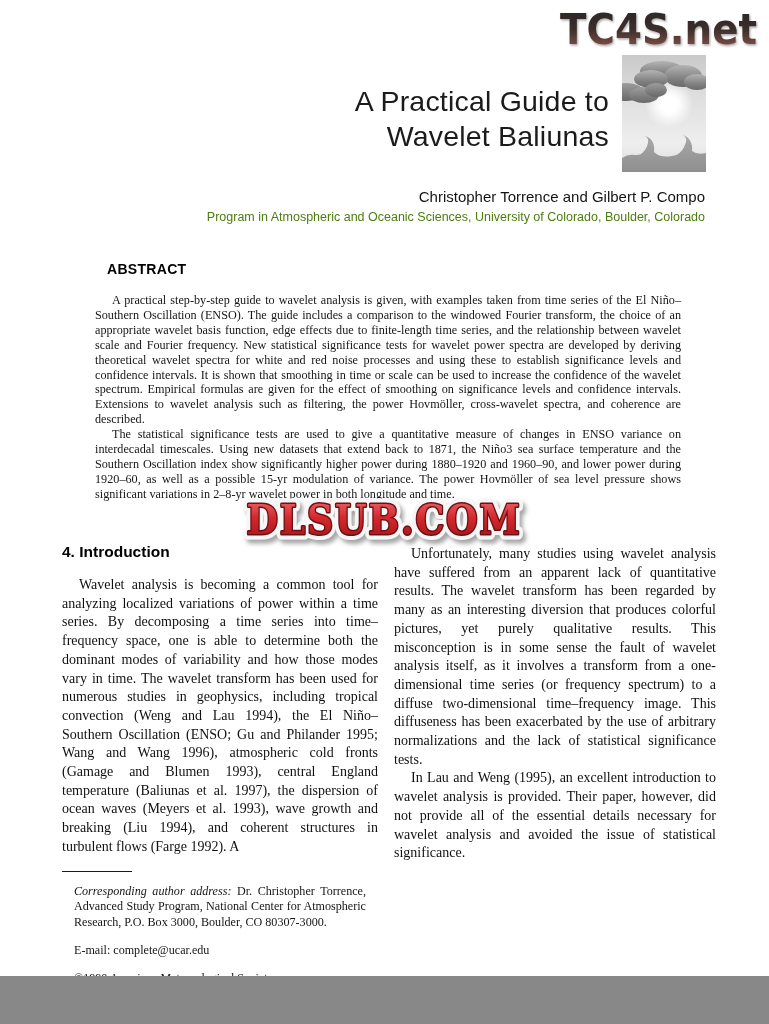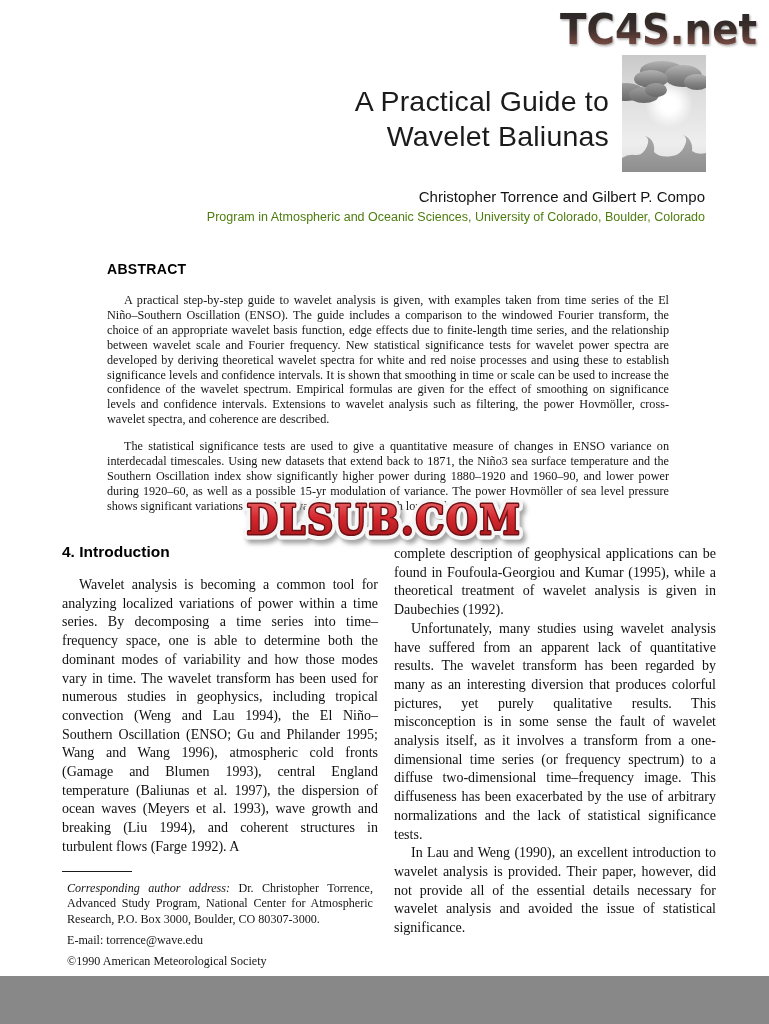--- a/index.html
+++ b/index.html
@@ -30,40 +30,40 @@
   }
   .artwork { position:absolute; top:55px; left:622px; width:84px; height:117px; }
 
   
   .abstract { position:absolute; top:261px; left:95px; width:586px; }
   .abstract-heading {
     font-family:"Liberation Sans", sans-serif; font-weight:700; font-size:14px;
     color:#000; margin:0 0 16px 12px; letter-spacing:0.3px;
   }
   .abstract p {
-    margin:12px; font-size:12.2px; line-height:14.9px; text-align:justify;
+    margin:0; font-size:12.2px; line-height:14.9px; text-align:justify;
     text-indent:17px; hyphens:auto; -webkit-hyphens:auto; color:#151515;
   }
 
   
   .col-left  { position:absolute; top:543px; left:62px;  width:316px; }
   .col-right { position:absolute; top:545px; left:394px; width:322px; }
   .section-heading {
     font-family:"Liberation Sans", sans-serif; font-weight:700; font-size:15.5px;
     color:#000; margin:0 0 15px 0;
   }
   .bodytext {
     margin:0; font-size:14px; line-height:18.7px; text-align:justify;
     hyphens:auto; -webkit-hyphens:auto; color:#101010;
   }
   .bodytext.indent { text-indent:17px; }
 
   .fn-rule { width:70px; border:0; border-top:1.6px solid #1a1a1a; margin:14px 0 9px 0; }
   .footnote p {
-    margin:5px; font-size:12.1px; line-height:15.8px; text-align:justify;
+    margin:12px; font-size:12.1px; line-height:15.8px; text-align:justify;
     hyphens:auto; -webkit-hyphens:auto; color:#151515;
   }
   .footnote i { font-style:italic; }
 
   
   .footer-journal {
     position:absolute; top:981px; left:62px;
     font-family:"Liberation Sans", sans-serif; font-style:italic; font-size:13.5px;
     color:#262626; letter-spacing:0.2px;margin-left:12px;
   }
@@ -162,29 +162,28 @@
     <text x="384" y="47" text-anchor="middle" textLength="275" lengthAdjust="spacingAndGlyphs" font-family="DejaVu Serif, serif" font-weight="bold" font-size="41" letter-spacing="2" fill="#f6f6f6" stroke="#f6f6f6" stroke-width="11" stroke-linejoin="round" paint-order="stroke" filter="url(#dlsh)">DLSUB.COM</text>
     <text x="384" y="47" text-anchor="middle" textLength="275" lengthAdjust="spacingAndGlyphs" font-family="DejaVu Serif, serif" font-weight="bold" font-size="41" letter-spacing="2" fill="url(#dlg)" stroke="#6d1013" stroke-width="3" stroke-linejoin="round" paint-order="stroke">DLSUB.COM</text>
   </svg>
 
   <div class="col-left">
     <h2 class="section-heading">4. Introduction</h2>
     <p class="bodytext indent">Wavelet analysis is becoming a common tool for analyzing localized variations of power within a time series. By decomposing a time series into time–frequency space, one is able to determine both the dominant modes of variability and how those modes vary in time. The wavelet transform has been used for numerous studies in geophysics, including tropical convection (Weng and Lau 1994), the El Niño–Southern Oscillation (ENSO; Gu and Philander 1995; Wang and Wang 1996), atmospheric cold fronts (Gamage and Blumen 1993), central England temperature (Baliunas et al. 1997), the dispersion of ocean waves (Meyers et al. 1993), wave growth and breaking (Liu 1994), and coherent structures in turbulent flows (Farge 1992). A</p>
     <hr class="fn-rule">
     <div class="footnote">
       <p><i>Corresponding author address:</i> <span>Dr. Christopher Torrence, Advanced Study Program, National Center for Atmospheric Research, P.O. Box 3000, Boulder, CO 80307-3000.</span></p>
-      <p>E-mail: torrence@wave.edu</p>
+      <p>E-mail: complete@ucar.edu</p>
       <p>©1990 American Meteorological Society</p>
     </div>
   </div>
 
   <div class="col-right">
-    <p class="bodytext">complete description of geophysical applications can be found in Foufoula-Georgiou and Kumar (1995), while a theoretical treatment of wavelet analysis is given in Daubechies (1992).</p>
     <p class="bodytext indent">Unfortunately, many studies using wavelet analysis have suffered from an apparent lack of quantitative results. The wavelet transform has been regarded by many as an interesting diversion that produces colorful pictures, yet purely qualitative results. This misconception is in some sense the fault of wavelet analysis itself, as it involves a transform from a one-dimensional time series (or frequency spectrum) to a diffuse two-dimensional time–frequency image. This diffuseness has been exacerbated by the use of arbitrary normalizations and the lack of statistical significance tests.</p>
-    <p class="bodytext indent">In Lau and Weng (1990), an excellent introduction to wavelet analysis is provided. Their paper, however, did not provide all of the essential details necessary for wavelet analysis and avoided the issue of statistical significance.</p>
+    <p class="bodytext indent">In Lau and Weng (1995), an excellent introduction to wavelet analysis is provided. Their paper, however, did not provide all of the essential details necessary for wavelet analysis and avoided the issue of statistical significance.</p>
   </div>
 
   <div class="footer-journal">Bulletin of the American Meteorological Society</div>
   <div class="page-number">61</div>
 
   <svg class="wm-bottom" viewBox="0 0 769 44" aria-hidden="true">
     <defs>
       <linearGradient id="twg" x1="0" y1="0" x2="0" y2="1">
         <stop offset="0" stop-color="#de848a"></stop>
         <stop offset="1" stop-color="#bd4a55"></stop>

